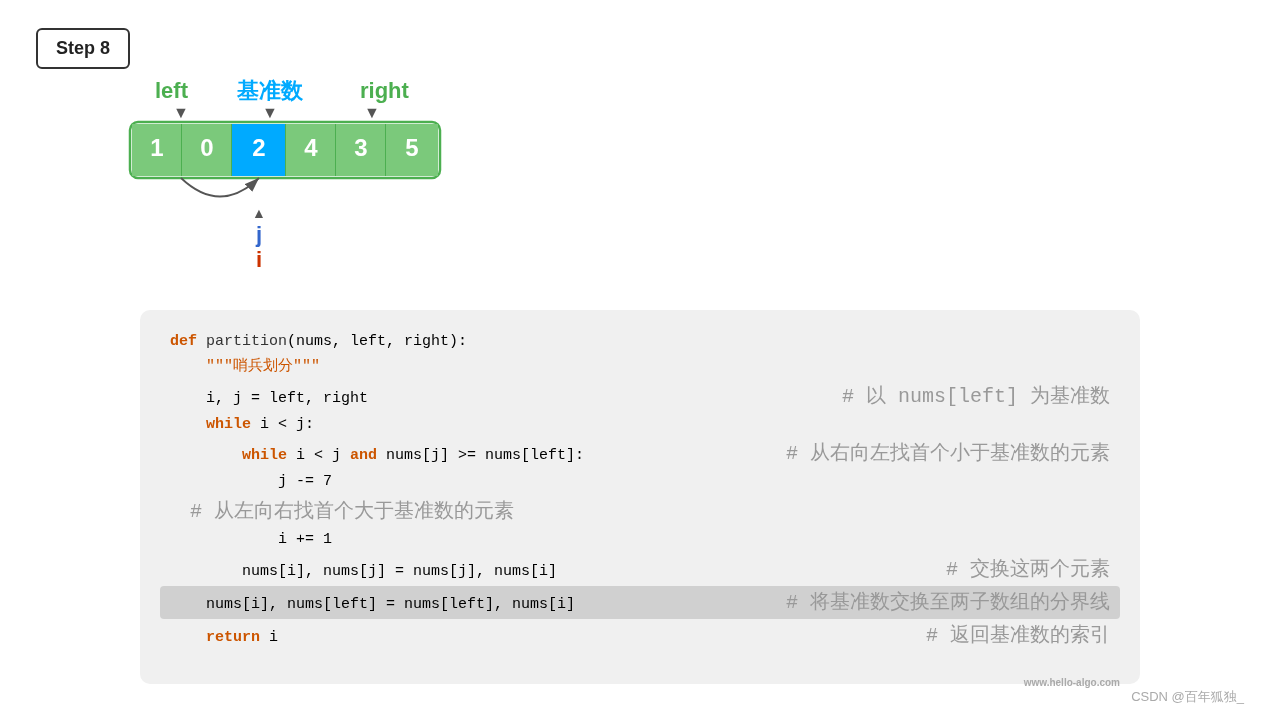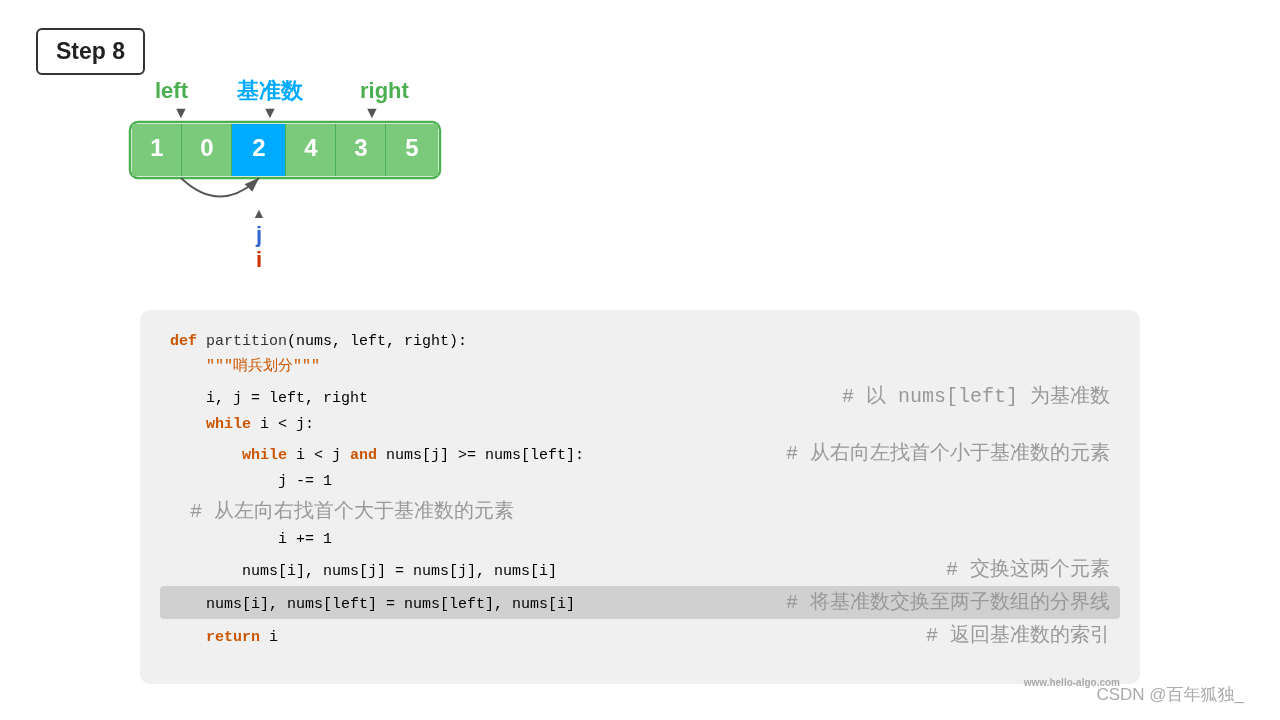--- a/index.html
+++ b/index.html
@@ -13,39 +13,39 @@
     }
 
     
     .step-badge {
       position: absolute;
       top: 28px;
       left: 36px;
       border: 2px solid #333;
       border-radius: 6px;
       padding: 8px 18px;
-      font-size: 23px;
+      font-size: 18px;
       font-weight: bold;
       color: #222;
     }
 
     
     .watermark-top {
       position: absolute;
       bottom: 32px;
       right: 160px;
       font-size: 10px;
       color: #aaa;
       font-weight: bold;
     }
     .watermark-bottom {
       position: absolute;
       bottom: 14px;
       right: 36px;
-      font-size: 17px;
+      font-size: 13px;
       color: #aaa;
     }
 
     
     .diagram {
       position: absolute;
       top: 60px;
       left: 0;
       right: 0;
       display: flex;
@@ -179,21 +179,21 @@
     <span class="code-text">    <span class="kw">while</span> i &lt; j:</span>
     <span class="code-comment"></span>
   </div>
 
   <div class="code-line">
     <span class="code-text">        <span class="kw">while</span> i &lt; j <span class="kw">and</span> nums[j] &gt;= nums[left]:</span>
     <span class="code-comment"># 从右向左找首个小于基准数的元素</span>
   </div>
 
   <div class="code-line">
-    <span class="code-text">            j -= 1</span>
+    <span class="code-text">            j -= 7</span>
     <span class="code-comment"></span>
   </div>
 
   <div class="code-line">
     <span class="code-comment"># 从左向右找首个大于基准数的元素</span>
   </div>
 
   <div class="code-line">
     <span class="code-text">            i += 1</span>
     <span class="code-comment"></span>

